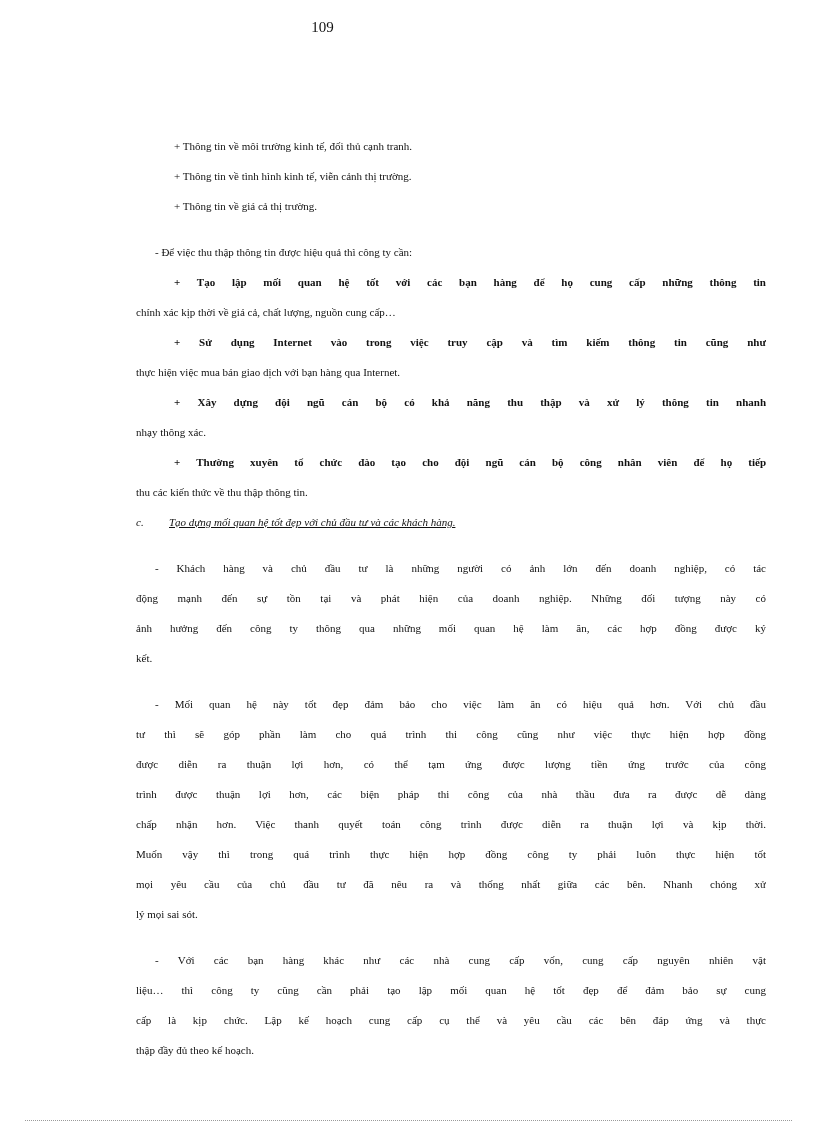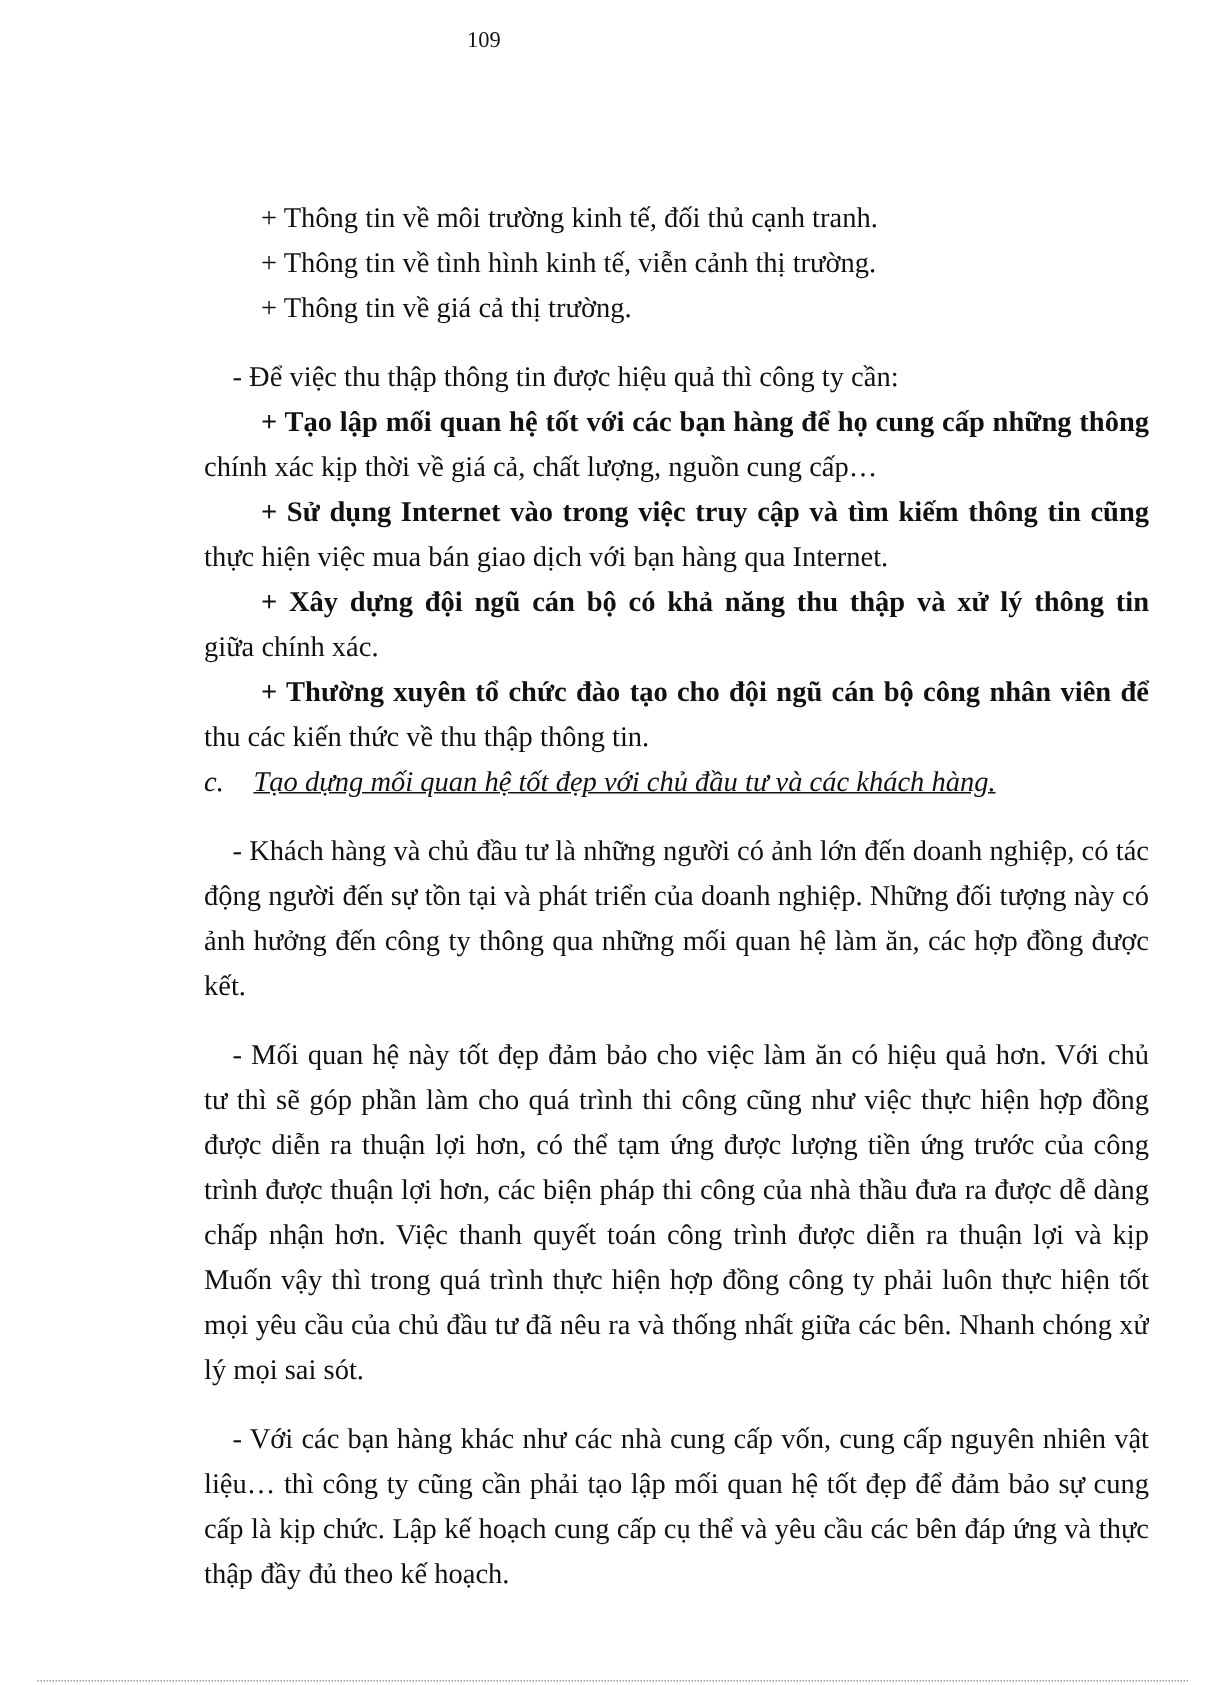--- a/index.html
+++ b/index.html
@@ -1,20 +1,20 @@
 <!DOCTYPE html>
 <html><head>
 <meta charset="utf-8">
 <style>
   html, body { margin: 0; padding: 0; background: #ffffff; }
   body { width: 816px; height: 1123px; position: relative; overflow: hidden;
          font-family: "Liberation Serif", "DejaVu Serif", serif; color: #111; }
   .page-number { position: absolute; top: 19px; left: 0; width: 645px; text-align: center;
                  font-size: 15px; }
-  .content { position: absolute; left: 136px; top: 131px; width: 630px; font-size: 19px; }
+  .content { position: absolute; left: 136px; top: 131px; width: 630px; font-size: 11px; }
   .line { height: 30px; line-height: 30px; white-space: nowrap; }
   .justify { text-align: justify; text-align-last: justify; white-space: normal; overflow: hidden; }
   .ind1 { padding-left: 38px; }
   .ind2 { padding-left: 38px; font-weight: bold; }
   .ind3 { padding-left: 19px; margin-top: 16px; }
   .heading { position: relative; }
   .heading .mark { display: inline-block; width: 33px; font-style: italic; }
   .heading .title { font-style: italic; text-decoration: underline; }
   .footer-rule { position: absolute; left: 25px; width: 767px; top: 1120px; height: 0;
                  border-top: 1px dotted #9a9a9a; }
@@ -32,31 +32,31 @@
 
   <div class="line ind3">- Để việc thu thập thông tin được hiệu quả thì công ty cần:</div>
 
   <div class="line justify ind2">+ Tạo lập mối quan hệ tốt với các bạn hàng để họ cung cấp những thông tin</div>
   <div class="line">chính xác kịp thời về giá cả, chất lượng, nguồn cung cấp…</div>
 
   <div class="line justify ind2">+ Sử dụng Internet vào trong việc truy cập và tìm kiếm thông tin cũng như</div>
   <div class="line">thực hiện việc mua bán giao dịch với bạn hàng qua Internet.</div>
 
   <div class="line justify ind2">+ Xây dựng đội ngũ cán bộ có khả năng thu thập và xử lý thông tin nhanh</div>
-  <div class="line">giữa chính xác.</div>
+  <div class="line">nhạy thông xác.</div>
 
   <div class="line justify ind2">+ Thường xuyên tổ chức đào tạo cho đội ngũ cán bộ công nhân viên để họ tiếp</div>
   <div class="line">thu các kiến thức về thu thập thông tin.</div>
 
   <div class="line heading">
     <span class="mark">c.</span><span class="title">Tạo dựng mối quan hệ tốt đẹp với chủ đầu tư và các khách hàng.</span>
   </div>
 
   <div class="line justify ind3">- Khách hàng và chủ đầu tư là những người có ảnh lớn đến doanh nghiệp, có tác</div>
-  <div class="line justify">động người đến sự tồn tại và phát triển của doanh nghiệp. Những đối tượng này có</div>
+  <div class="line justify">động mạnh đến sự tồn tại và phát hiện của doanh nghiệp. Những đối tượng này có</div>
   <div class="line justify">ảnh hưởng đến công ty thông qua những mối quan hệ làm ăn, các hợp đồng được ký</div>
   <div class="line">kết.</div>
 
   <div class="line justify ind3">- Mối quan hệ này tốt đẹp đảm bảo cho việc làm ăn có hiệu quả hơn. Với chủ đầu</div>
   <div class="line justify">tư thì sẽ góp phần làm cho quá trình thi công cũng như việc thực hiện hợp đồng</div>
   <div class="line justify">được diễn ra thuận lợi hơn, có thể tạm ứng được lượng tiền ứng trước của công</div>
   <div class="line justify">trình được thuận lợi hơn, các biện pháp thi công của nhà thầu đưa ra được dễ dàng</div>
   <div class="line justify">chấp nhận hơn. Việc thanh quyết toán công trình được diễn ra thuận lợi và kịp thời.</div>
   <div class="line justify">Muốn vậy thì trong quá trình thực hiện hợp đồng công ty phải luôn thực hiện tốt</div>
   <div class="line justify">mọi yêu cầu của chủ đầu tư đã nêu ra và thống nhất giữa các bên. Nhanh chóng xử</div>

